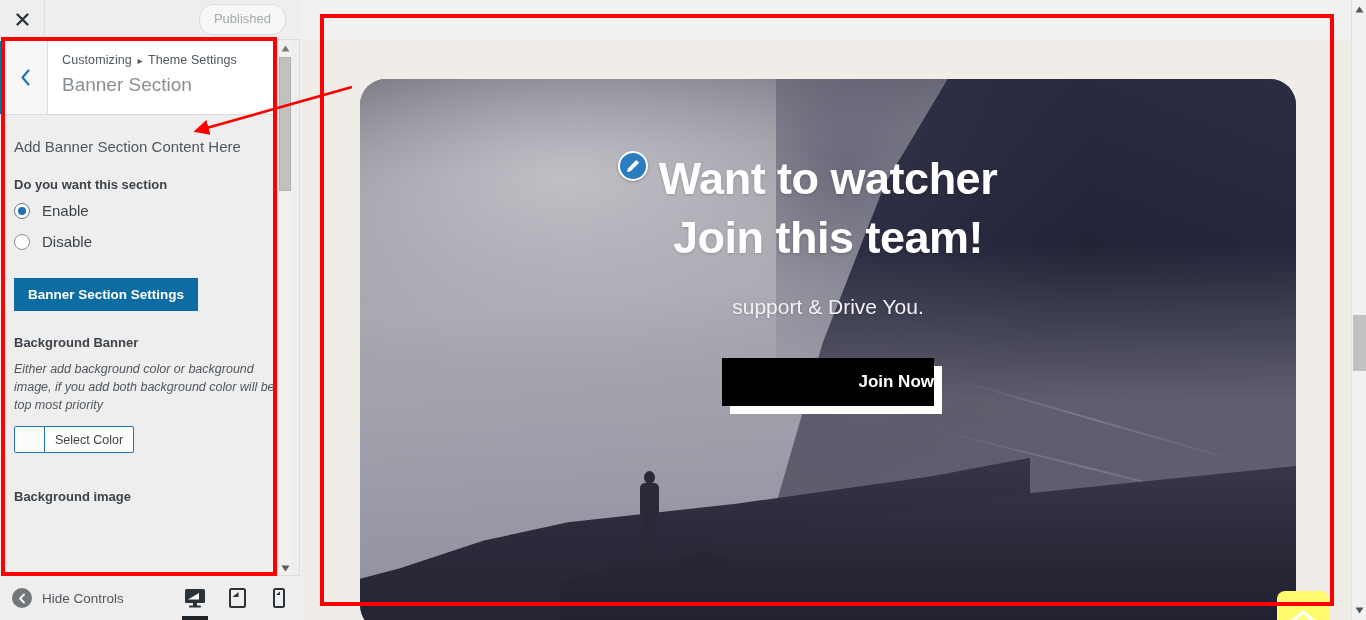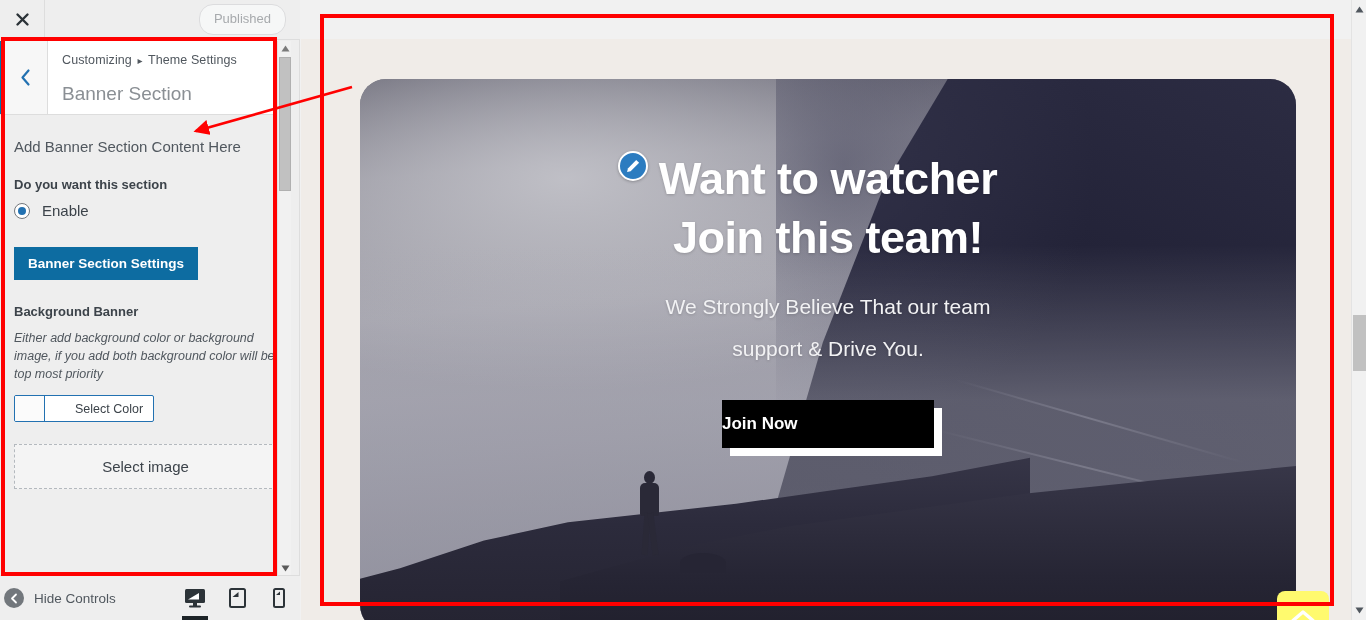--- a/index.html
+++ b/index.html
@@ -73,21 +73,21 @@
     color: #50575e;
     line-height: 1.5;
     letter-spacing: .1px;
   }
   #breadcrumb .sep { color: #50575e; font-size: 10px; padding: 0 2px; }
   #section-name {
     font-size: 19px;
     color: #8a8f94;
     font-weight: 400;
     line-height: 1.5;
-    margin-top: 10px;
+    margin-top: 1px;
   }
 
   
   #controls {
     position: absolute; left: 0; top: 116px;
     width: 291px; height: 459px;
     background: #eeeeee;
     padding: 22px 14px 0 14px;
     overflow: hidden;
   }
@@ -147,24 +147,23 @@
     color: #50575e;
     line-height: 1.45;
     margin-bottom: 12px;
   }
   #color-picker {
     display: inline-flex;
     border: 1px solid #2271b1;
     border-radius: 2px;
     background: #fff;
     height: 27px;
-    margin-bottom: 22px;
+    margin-bottom: 36px;
     cursor: pointer;
     overflow: hidden;
-    gap: 20px;
   }
   #color-swatch {
     width: 30px; height: 100%;
     background: #fbfbfb;
     border-right: 1px solid #2271b1;
   }
   #color-picker-label {
     padding: 0 10px;
     font-size: 12.5px;
     color: #3c434a;
@@ -201,21 +200,21 @@
   
   #cust-footer {
     position: absolute; left: 0; bottom: 0;
     width: 300px; height: 45px;
     background: #eeeeee;
     border-top: 1px solid #ddd;
     display: flex; align-items: center;
   }
   #hide-controls {
     display: flex; align-items: center;
-    padding-left: 4px;
+    padding-left: 12px;
     cursor: pointer;
   }
   #hide-controls-icon {
     width: 20px; height: 20px;
     border-radius: 50%;
     background: #72777c;
     display: flex; align-items: center; justify-content: center;
     margin-right: 10px;
   }
   #hide-controls-label { font-size: 13.5px; color: #50575e; }
@@ -375,21 +374,21 @@
   }
   #join-btn {
     position: relative;
     display: block;
     width: 212px; height: 48px;
     line-height: 48px;
     background: #000000;
     color: #ffffff;
     font-size: 17px;
     font-weight: bold;
-    text-align: left;
+    text-align: right;
     border: none;
     cursor: pointer;
     font-family: "Liberation Sans", sans-serif;
   }
 
   
   #scroll-top {
     position: absolute; right: 22px; bottom: 18px;
     width: 52px; height: 50px;
     background: #fffa6e;
@@ -467,34 +466,38 @@
 
       <div class="ctrl-heading">Add Banner Section Content Here</div>
 
       <div class="ctrl-label">Do you want this section</div>
 
       <div class="radio-row">
         <span class="radio checked"></span>
         <span class="radio-label">Enable</span>
       </div>
 
+      <div class="radio-row">
+        <span class="radio"></span>
+        <span class="radio-label">Disable</span>
+      </div>
 
       <button id="banner-settings-btn">Banner Section Settings</button>
 
       <div class="ctrl-label">Background Banner</div>
 
       <div class="ctrl-desc">Either add background color or background image, if you add both background color will be top most priority</div>
 
       <div id="color-picker">
         <span id="color-swatch"></span>
         <span id="color-picker-label">Select Color</span>
       </div>
 
-
-      <button id="select-image-btn">Select image</button>
+      <div class="ctrl-label">Background image</div>
+
     </div>
 
     <div id="cust-scroll">
       <div class="sb-arrow">
         <svg width="9" height="7" viewBox="0 0 9 7">
           <polygon points="4.5,0.5 8.5,6.5 0.5,6.5" fill="#7a7a7a"></polygon>
         </svg>
       </div>
       <div id="cust-scroll-thumb"></div>
       <div class="sb-arrow" id="cust-scroll-down">
@@ -564,21 +567,20 @@
         <div id="edit-shortcut">
           <svg width="16" height="16" viewBox="0 0 16 16">
             <path d="M11.2 1.9 L14.1 4.8 L5.6 13.3 L2.1 14.1 L2.9 10.6 Z" fill="#ffffff"></path>
           </svg>
         </div>
         <div id="banner-title">
           <div>Want to watcher</div>
           <div>Join this team!</div>
         </div>
         <div id="banner-subtitle">
-          <div>We Strongly Believe That our team</div>
           <div>support &amp; Drive You.</div>
         </div>
         <div id="join-btn-wrap">
           <span id="join-btn-shadow"></span>
           <button id="join-btn">Join Now</button>
         </div>
       </div>
     </div>
 
     <div id="scroll-top">

